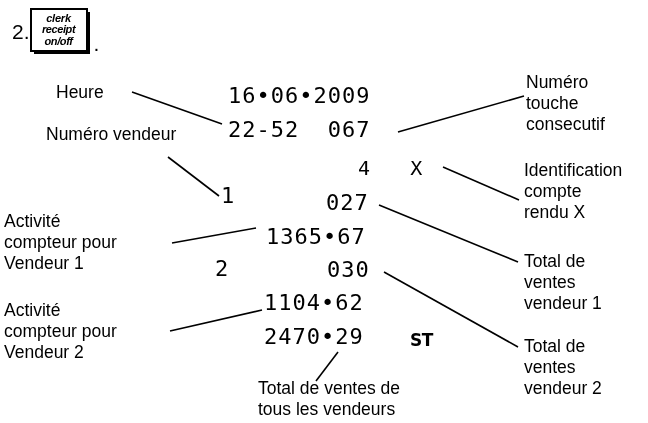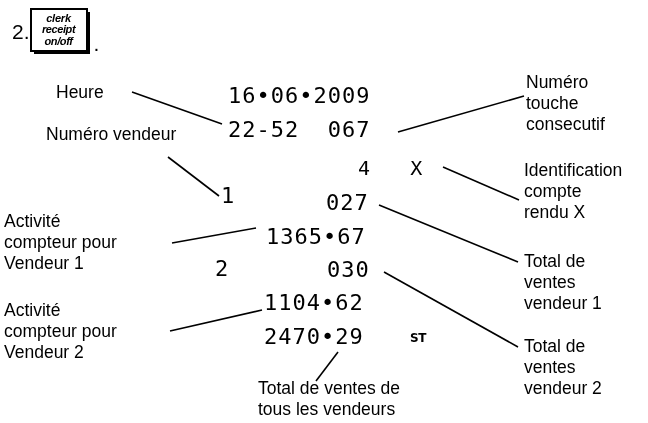--- a/index.html
+++ b/index.html
@@ -42,21 +42,21 @@
   .rcpt{
     position:absolute;
     font-family:"DejaVu Sans Mono", monospace;
     font-weight:normal;
     font-size:22px;
     line-height:1;
     letter-spacing:1px;
     white-space:pre;
   }
   .rcpt.small{font-size:20px;}
-  .st{font-size:12px;letter-spacing:-0.5px;font-family:"DejaVu Sans", sans-serif;font-weight:bold;}
+  .st{font-size:17px;letter-spacing:-0.5px;font-family:"DejaVu Sans", sans-serif;font-weight:bold;}
 </style>
 </head>
 <body>
 
 <svg class="leaders" viewBox="0 0 648 423">
   <line x1="132" y1="92" x2="222" y2="124"></line>
   <line x1="168" y1="157" x2="219" y2="196"></line>
   <line x1="398" y1="132" x2="524" y2="96"></line>
   <line x1="443" y1="167" x2="519" y2="200"></line>
   <line x1="172" y1="243" x2="256" y2="228"></line>

